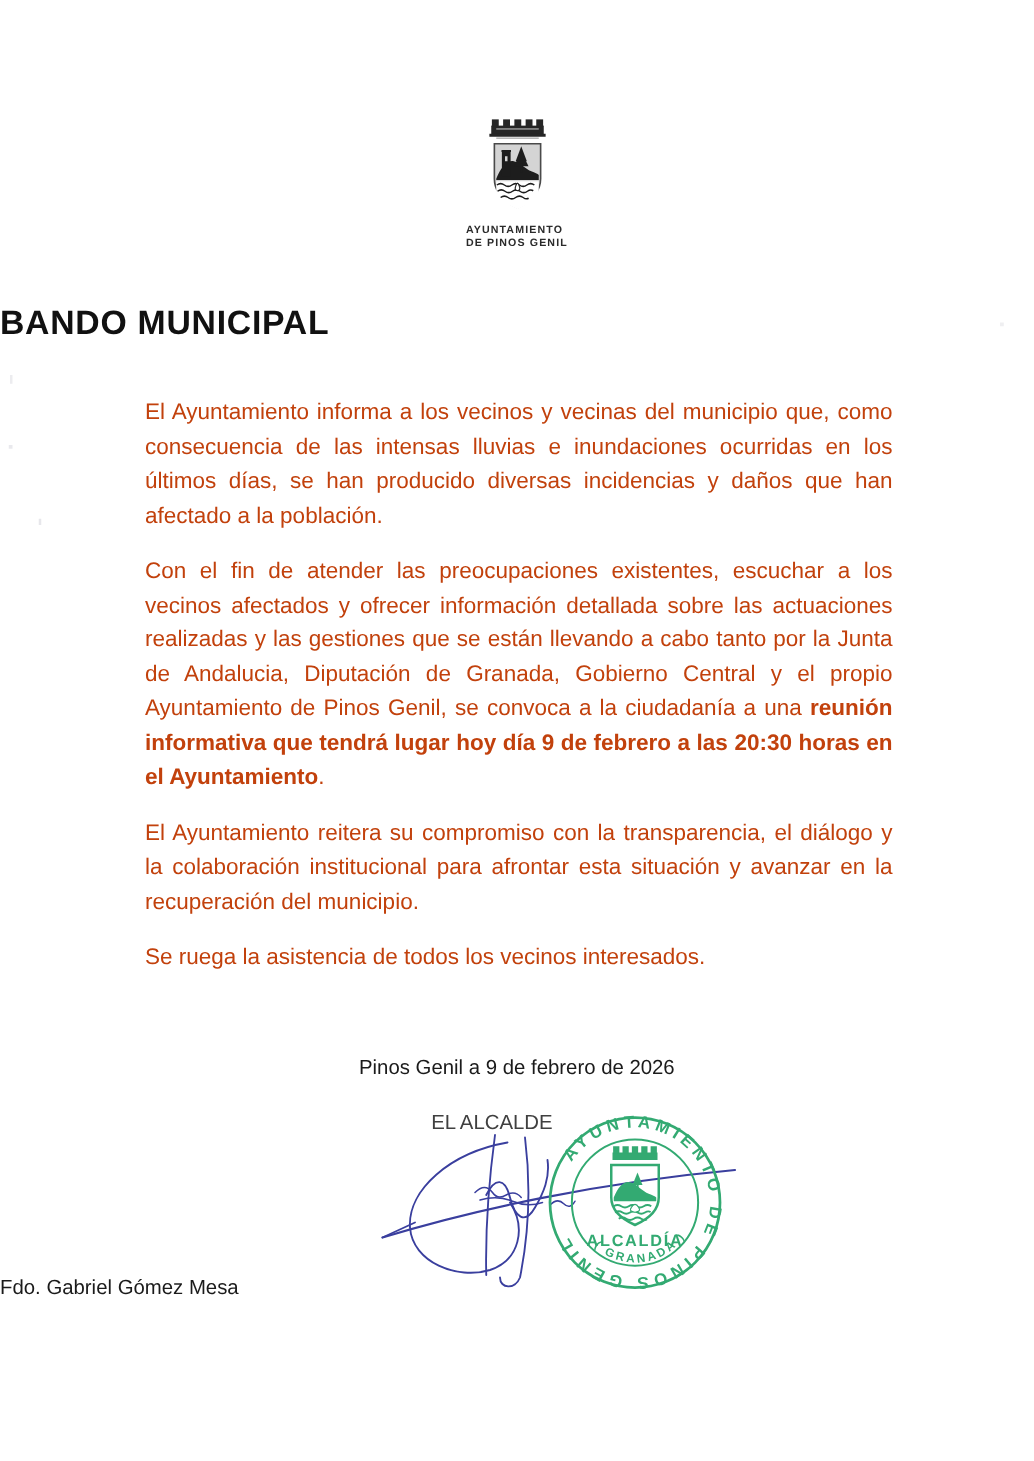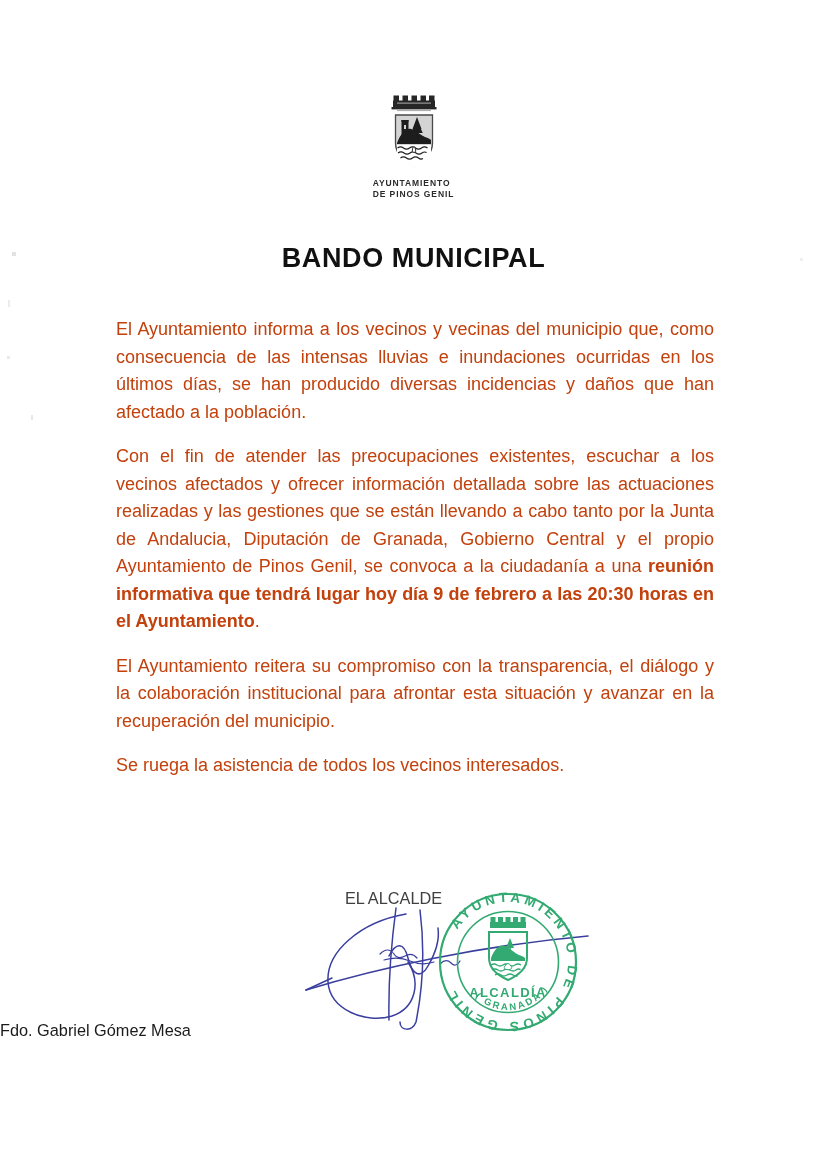--- a/index.html
+++ b/index.html
@@ -51,21 +51,21 @@
     line-height: 11px;
     color: #2b2b2b;
   }
   .logo-caption div { white-space: nowrap; }
 
   
   .doc-title {
     position: absolute;
     left: 0; right: 0;
     top: 225px;
-    text-align: center;
+    text-align: left;
     font-size: 27px;
     font-weight: bold;
     letter-spacing: .6px;
     color: #111111;
   }
 
   
   .body-area {
     position: absolute;
     left: 116px;
@@ -194,20 +194,21 @@
     <p class="para">El Ayuntamiento informa a los vecinos y vecinas del municipio que, como consecuencia de las intensas lluvias e inundaciones ocurridas en los últimos días, se han producido diversas incidencias y daños que han afectado a la población.</p>
 
     <p class="para"><span>Con el fin de atender las preocupaciones existentes, escuchar a los vecinos afectados y ofrecer información detallada sobre las actuaciones realizadas y las gestiones que se están llevando a cabo tanto por la Junta de Andalucia, Diputación de Granada, Gobierno Central y el propio Ayuntamiento de Pinos Genil, se convoca a la ciudadanía a una </span><b>reunión informativa que tendrá lugar hoy día 9 de febrero a las 20:30 horas en el Ayuntamiento</b><span>.</span></p>
 
 
     <p class="para">El Ayuntamiento reitera su compromiso con la transparencia, el diálogo y la colaboración institucional para afrontar esta situación y avanzar en la recuperación del municipio.</p>
 
     <p class="para para-plain">Se ruega la asistencia de todos los vecinos interesados.</p>
   </div>
 
+  <div class="date-line">Pinos Genil a 9 de febrero de 2026</div>
 
   <div class="alcalde-line">EL ALCALDE</div>
 
   <svg class="signature" viewBox="0 0 350 135">
     <g fill="none" stroke="#3a3f9e" stroke-width="1.5" stroke-linecap="round">
 
       <path d="M118 16 C 72 24, 38 54, 40 84 C 42 112, 78 126, 104 118 C 128 110, 133 84, 120 64"></path>
 
       <path d="M108 10 C 104 40, 100 76, 101 122"></path>
       <path d="M132 12 C 136 44, 136 84, 128 124 C 124 134, 112 133, 112 124"></path>

